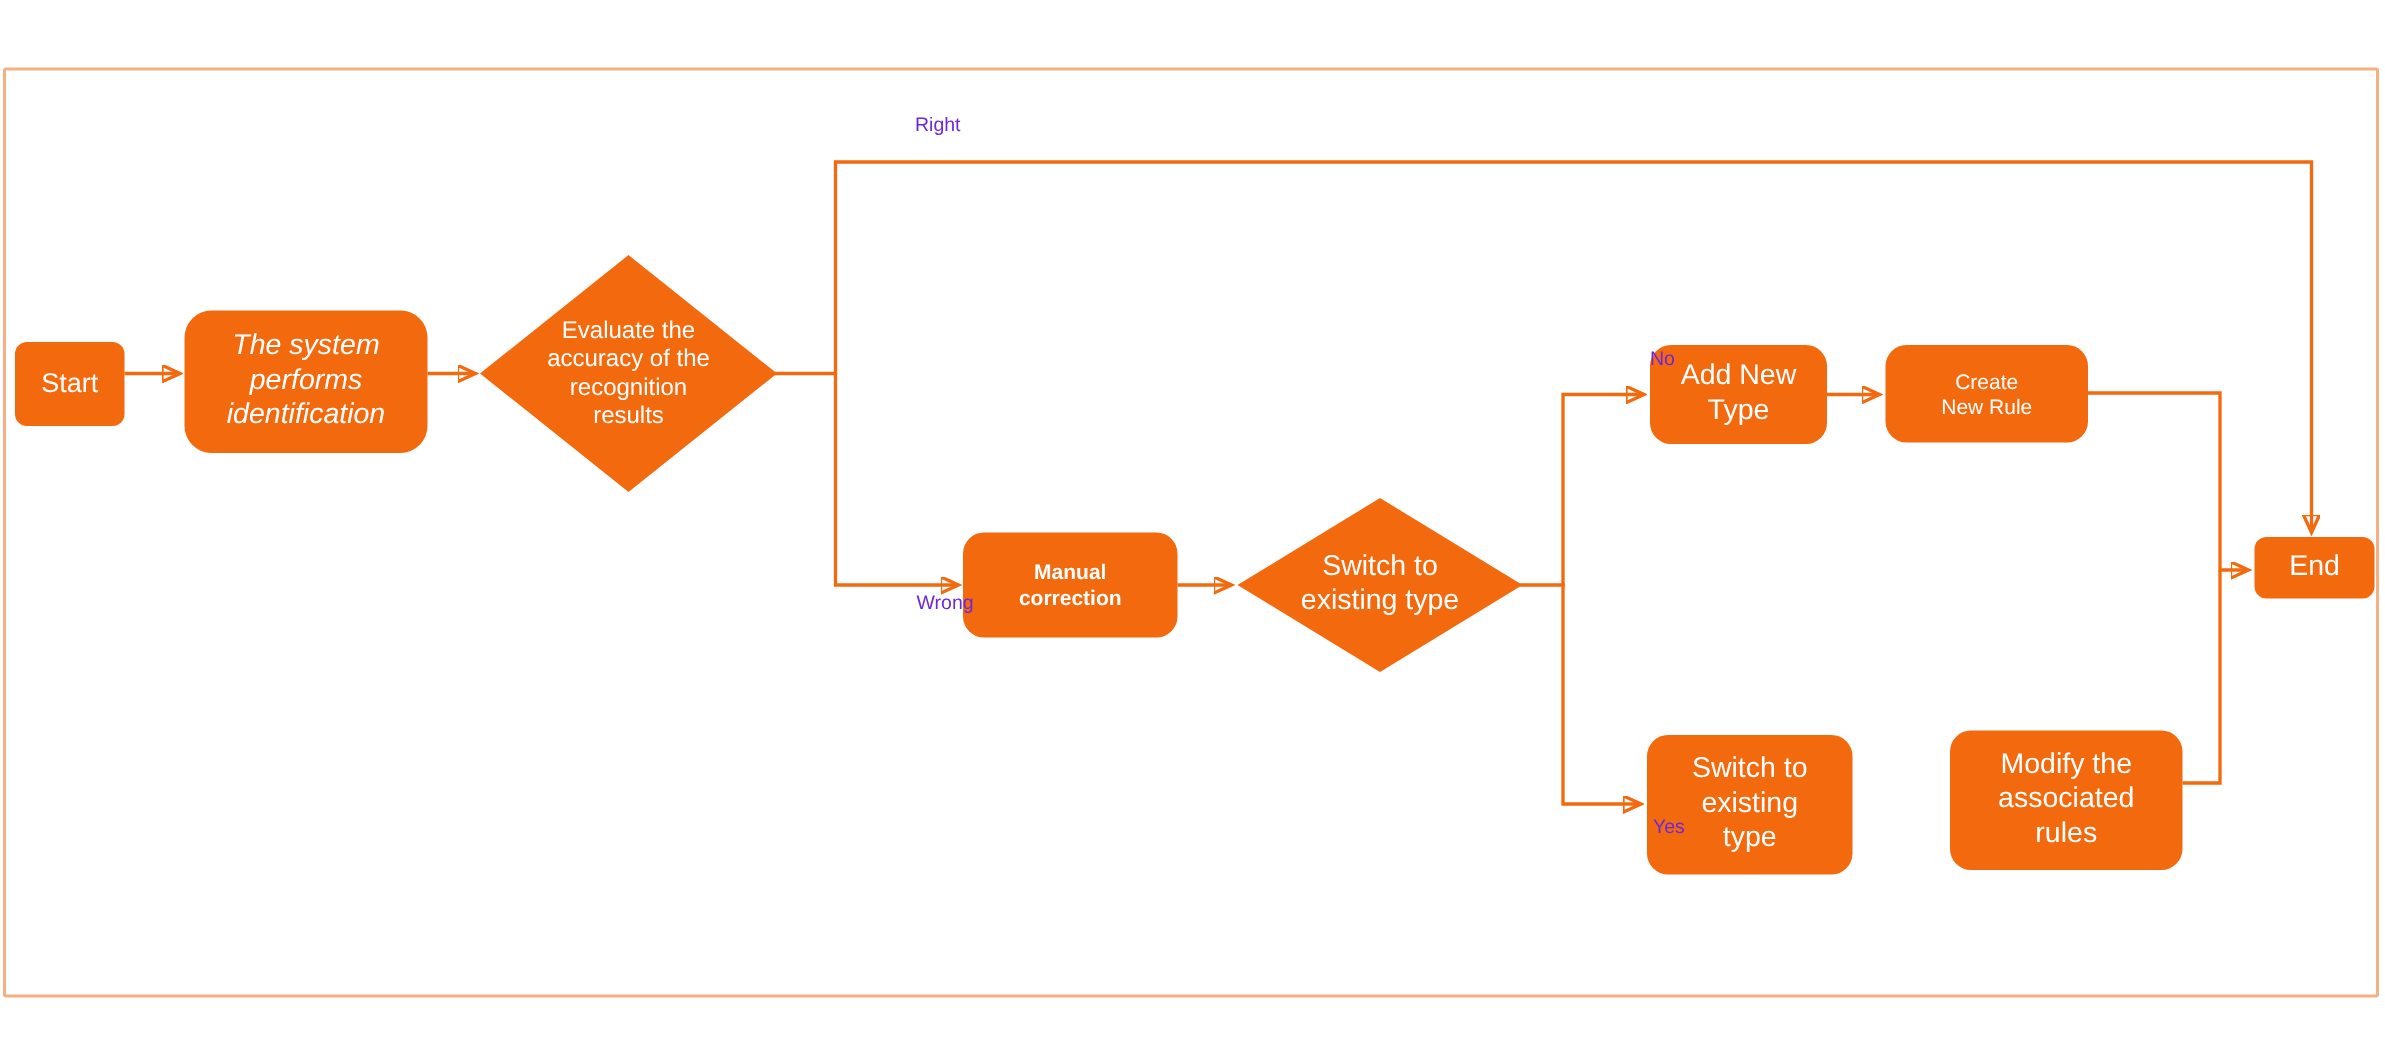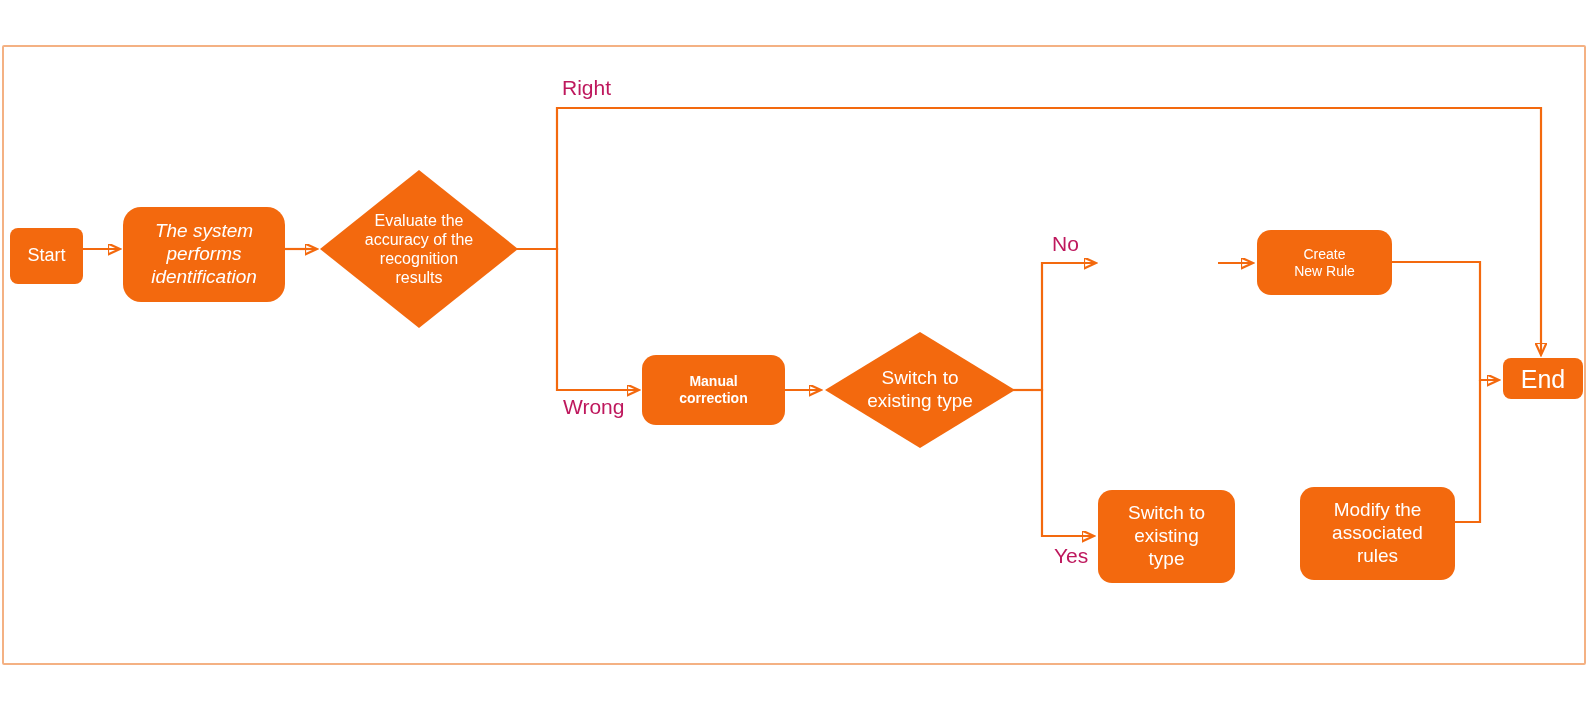--- a/index.html
+++ b/index.html
@@ -51,36 +51,37 @@
   }
   .rect { border-radius: 14px; }
   .rect.small { border-radius: 8px; }
   .rect.big { border-radius: 18px; font-style: italic; }
   .diamond {
     clip-path: polygon(50% 0%, 100% 50%, 50% 100%, 0% 50%);
     border-radius: 0;
   }
   .edge-label {
     position: absolute;
-    color: #be185d;
-    font-size: 21px;
+    color: #6d28d9;
+    font-size: 13px;
     line-height: 1.1;
     white-space: nowrap;
+    margin-left: 48px;
   }
   
   #n-start   { left: 10px;  top: 228px; width: 73px;  height: 56px;  font-size: 18px; }
   #n-system  { left: 123px; top: 207px; width: 162px; height: 95px;  font-size: 19px; }
   #n-eval    { left: 320px; top: 170px; width: 198px; height: 158px; font-size: 16px; }
   #n-manual  { left: 642px; top: 355px; width: 143px; height: 70px;  font-size: 14px; font-weight: bold; }
   #n-switchd { left: 825px; top: 332px; width: 190px; height: 116px; font-size: 19px; }
   #n-addnew  { left: 1100px; top: 230px; width: 118px; height: 66px; font-size: 19px; }
   #n-create  { left: 1257px; top: 230px; width: 135px; height: 65px; font-size: 14px; }
   #n-switche { left: 1098px; top: 490px; width: 137px; height: 93px; font-size: 19px; }
   #n-modify  { left: 1300px; top: 487px; width: 155px; height: 93px; font-size: 19px; }
-  #n-end     { left: 1503px; top: 358px; width: 80px;  height: 41px; font-size: 25px; }
+  #n-end     { left: 1503px; top: 358px; width: 80px;  height: 41px; font-size: 19px; }
   #lbl-right { left: 562px;  top: 76px;  }
   #lbl-wrong { left: 563px;  top: 395px; text-align: center; }
   #lbl-no    { left: 1052px; top: 232px; }
   #lbl-yes   { left: 1054px; top: 544px; }
 </style>
 </head>
 <body>
 
 <div id="canvas">
 
@@ -126,20 +127,24 @@
   <div id="n-manual" class="node rect">
     <span>Manual
 correction</span>
   </div>
 
   <div id="n-switchd" class="node diamond">
     <span>Switch to
 existing type</span>
   </div>
 
+  <div id="n-addnew" class="node rect">
+    <span>Add New
+Type</span>
+  </div>
 
   <div id="n-create" class="node rect">
     <span>Create
 New Rule</span>
   </div>
 
   <div id="n-switche" class="node rect">
     <span>Switch to
 existing
 type</span>

